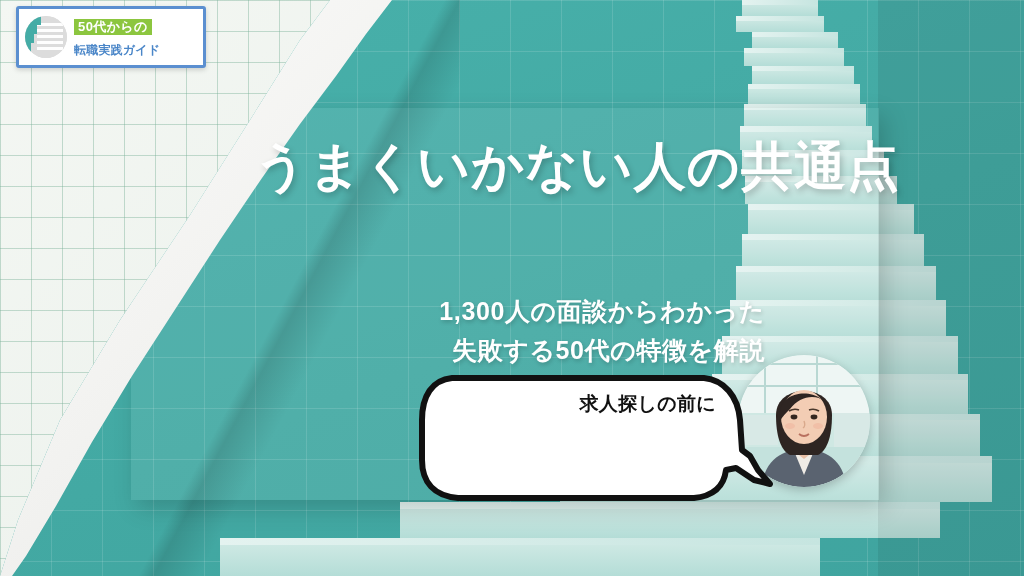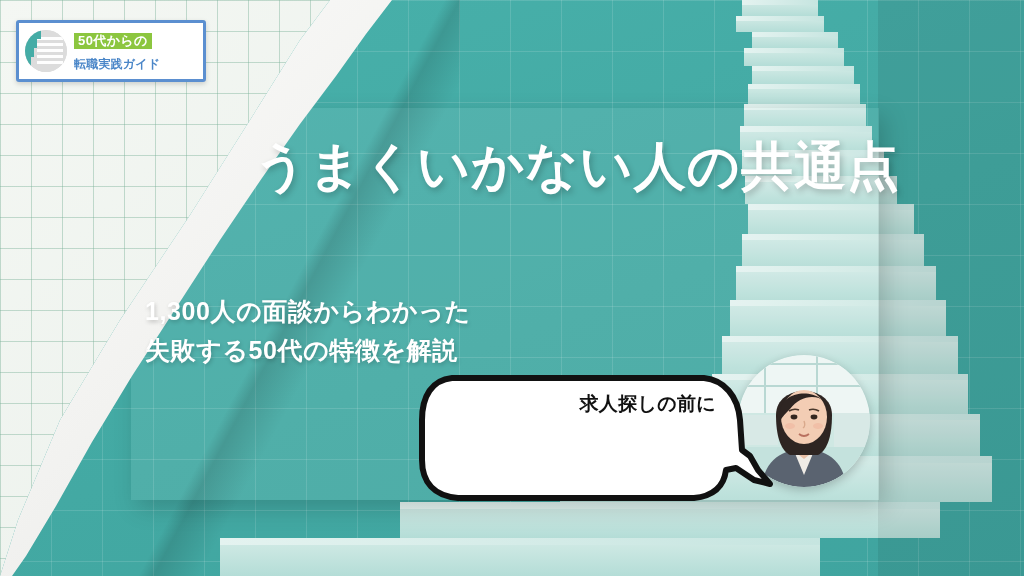--- a/index.html
+++ b/index.html
@@ -50,21 +50,21 @@
 
   
   .panel{
     position:absolute;left:131px;top:108px;width:748px;height:392px;
     background:rgba(255,255,255,.07);
     box-shadow:6px 8px 22px rgba(0,0,0,.17);
   }
 
   
   .badge{
-    position:absolute;left:16px;top:20px;width:190px;height:62px;
+    position:absolute;left:16px;top:6px;width:190px;height:62px;
     background:#ffffff;border:3px solid #5b8fd0;border-radius:3px;
     box-shadow:0 2px 5px rgba(0,0,0,.16);
     display:flex;align-items:center;padding:0 6px;box-sizing:border-box;
   }
   .badge-mark{width:42px;height:42px;border-radius:50%;flex:0 0 42px;position:relative;overflow:hidden;
     background:#d8d8d8;}
   .badge-mark .m-stairs{position:absolute;inset:0;}
   .badge-text{margin-left:7px;line-height:1;}
   .badge-line1{
     display:inline-block;font-size:13px;font-weight:700;color:#ffffff;
@@ -83,20 +83,21 @@
     text-shadow:2px 3px 6px rgba(0,0,0,.22);
   }
   .headline .l1{display:block;}
   .headline .l2{display:block;text-align:right;}
 
   
   .subtitle{
     position:absolute;left:145px;top:292px;width:620px;
     color:#ffffff;font-weight:700;line-height:1.55;font-size:25px;letter-spacing:.6px;
     text-shadow:1px 2px 4px rgba(0,0,0,.2);
+    text-align:right;
   }
   .subtitle span{display:block;}
 
   
   .avatar{
     position:absolute;left:738px;top:355px;width:132px;height:132px;border-radius:50%;
     overflow:hidden;box-shadow:0 3px 10px rgba(0,0,0,.22);
   }
   .avatar svg{display:block;width:132px;height:132px;}
 

